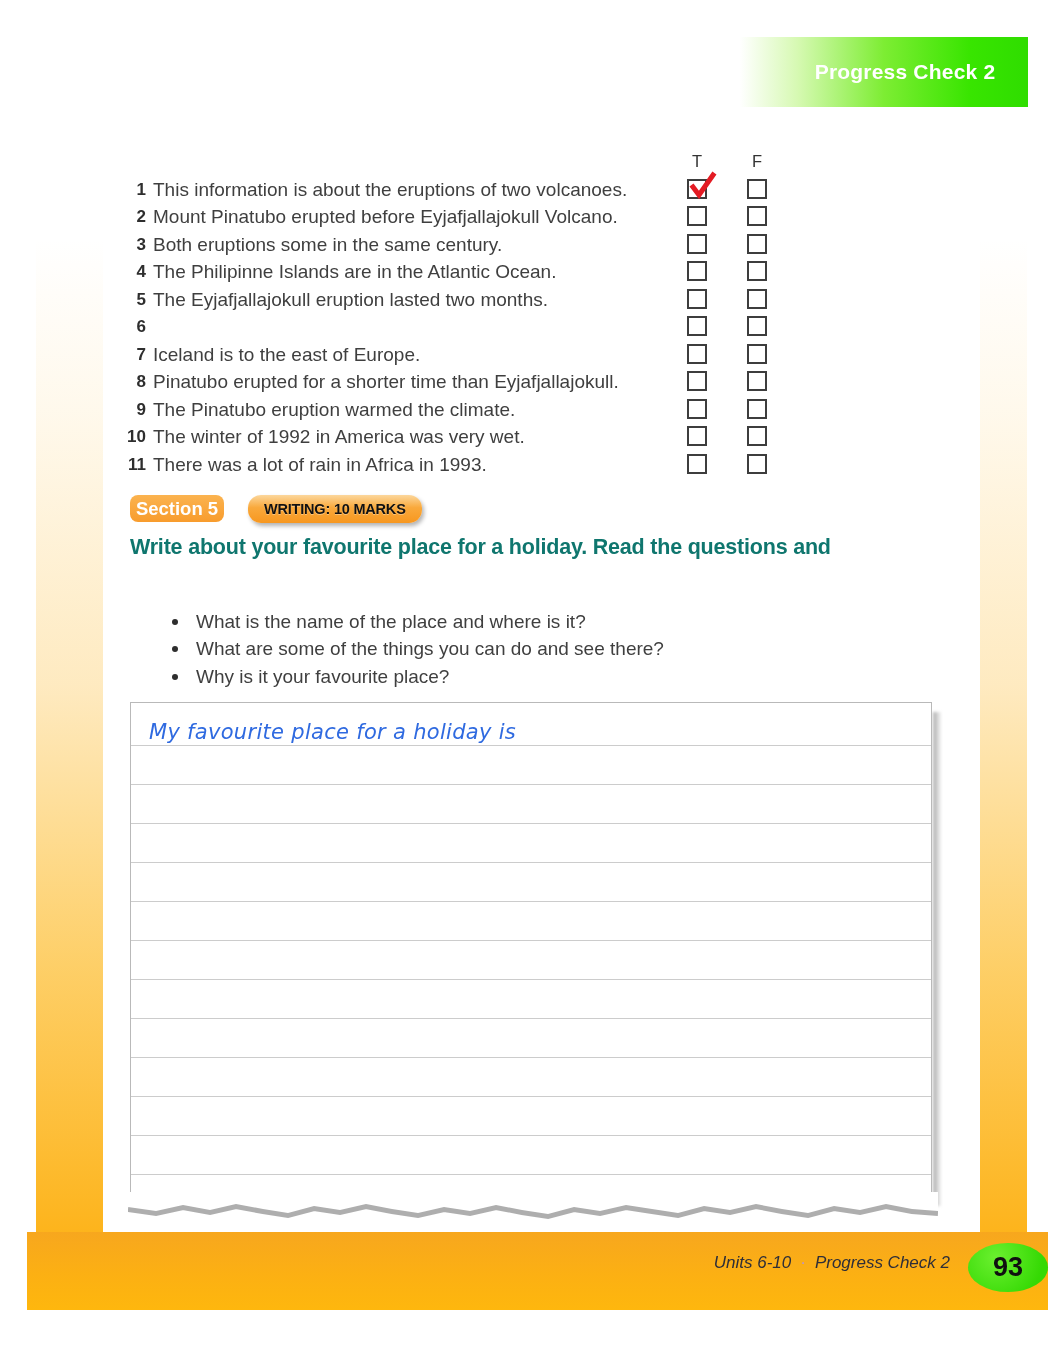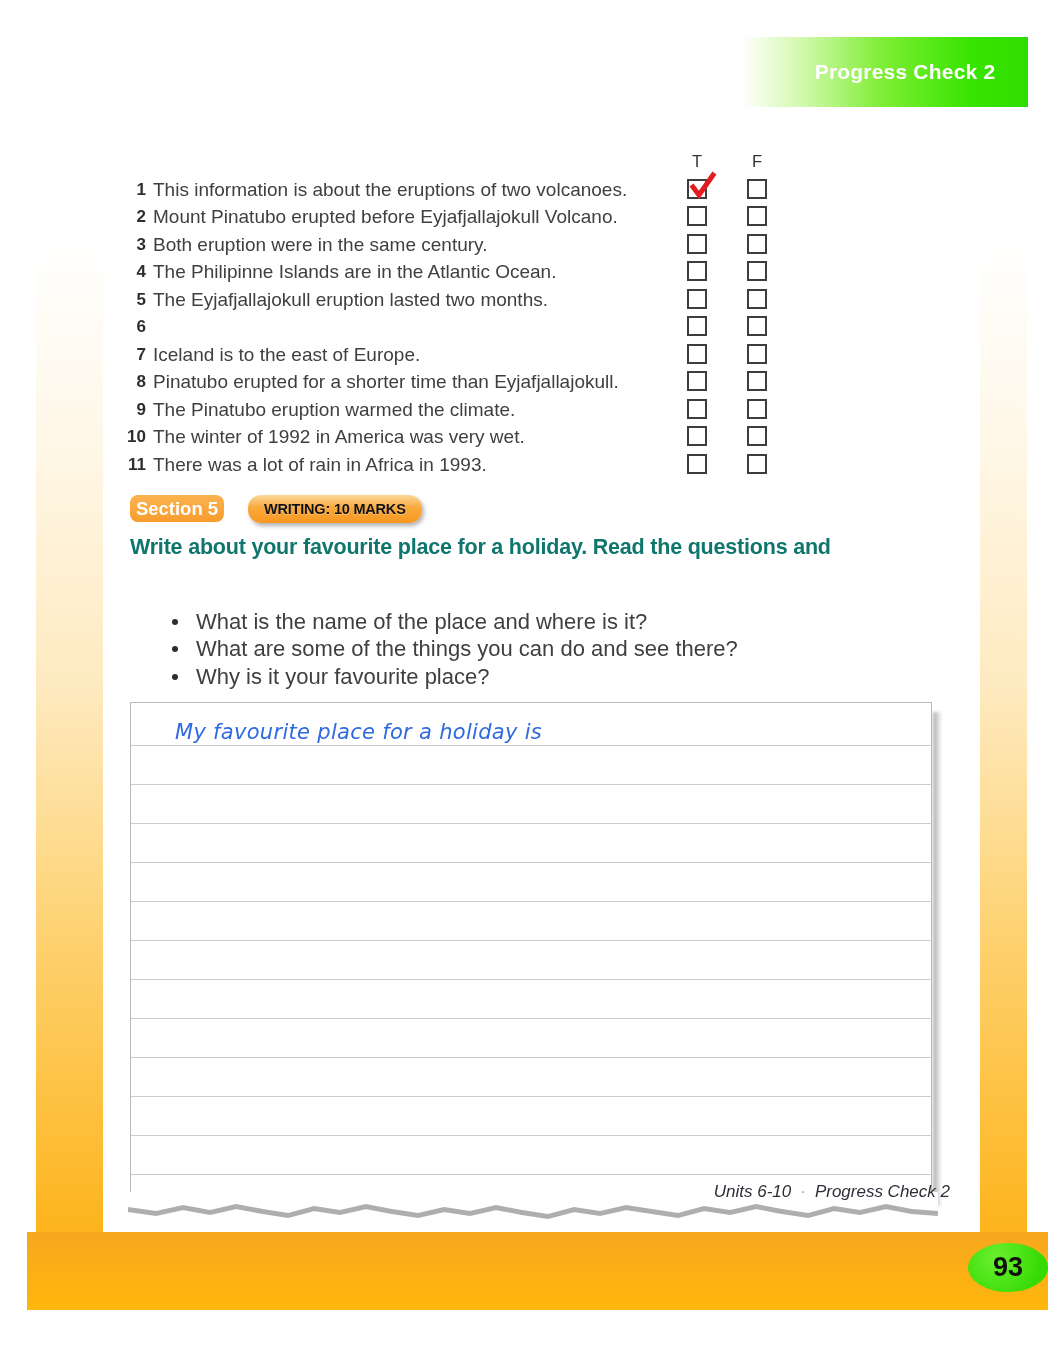--- a/index.html
+++ b/index.html
@@ -55,38 +55,38 @@
     background:linear-gradient(180deg,#fcd79c 0%,#f9a93c 45%,#f7971f 100%);
     border-radius:13px; box-shadow:2px 3px 4px rgba(0,0,0,0.3);
     color:#111; font-weight:800; font-size:14.5px; letter-spacing:-0.2px;
     display:flex; align-items:center; justify-content:center;
     text-shadow:0 1px 0 rgba(255,255,255,0.35);
   }
   .instructions { position:absolute; left:130px; top:531px; width:820px;
     font-weight:bold; font-size:21.5px; color:#0f766e; letter-spacing:-0.2px; }
   .instr-line { line-height:33.5px; }
   .bullets { position:absolute; left:168px; top:608px; width:600px; list-style:none; }
-  .bullets li { position:relative; padding-left:28px; font-size:22px; color:#3f3f3f;
+  .bullets li { position:relative; padding-left:28px; font-size:19px; color:#3f3f3f;
     line-height:27.4px; }
   .dot { position:absolute; left:4px; top:11px; width:6px; height:6px;
     border-radius:50%; background:#2e2e2e; }
 
   
   .wbox-shadow-r { position:absolute; left:933px; top:712px; width:8px; height:494px;
     background:linear-gradient(90deg, rgba(90,90,90,0.50), rgba(160,160,160,0.12));
     filter:blur(1.5px); }
   .writing-box { position:absolute; left:130px; top:702px; width:802px; height:505px;
     background:#ffffff; border:1px solid #b9b9b9; border-bottom:none; }
   .wline { position:absolute; left:0; width:100%; height:1px; background:#cccccc; }
   .handwriting { position:absolute; left:18px; top:17px; font-size:21px; color:#2f6ae0;
-    font-family:"DejaVu Sans", sans-serif; font-style:italic; letter-spacing:0.3px;margin-left:26px; }
+    font-family:"DejaVu Sans", sans-serif; font-style:italic; letter-spacing:0.3px; }
   .torn { position:absolute; left:128px; top:1192px; }
 
   
-  .footer-text { position:absolute; right:112px; top:1182px; font-size:17px;
+  .footer-text { position:absolute; right:112px; top:1253px; font-size:17px;
     font-style:italic; color:#2e2e38; }
   .footer-text .sep { color:#bd93c8; margin:0 9px; font-style:normal; }
   .page-num-oval { position:absolute; left:968px; top:1243px; width:80px; height:49px;
     border-radius:50%; background:radial-gradient(circle at 35% 30%, #6bf02f, #35d904 75%);
     display:flex; align-items:center; justify-content:center; 
     color:#101010; font-weight:bold; font-size:27px; }
 </style>
 </head>
 <body>
 
@@ -115,21 +115,21 @@
     <span class="cb f"></span>
   </div>
   <div class="tf-row" style="top:203px">
     <span class="num">2</span>
     <span class="txt">Mount Pinatubo erupted before Eyjafjallajokull Volcano.</span>
     <span class="cb t"></span>
     <span class="cb f"></span>
   </div>
   <div class="tf-row" style="top:231px">
     <span class="num">3</span>
-    <span class="txt">Both eruption were in the same century.</span>
+    <span class="txt">Both eruptions some in the same century.</span>
     <span class="cb t"></span>
     <span class="cb f"></span>
   </div>
   <div class="tf-row" style="top:258px">
     <span class="num">4</span>
     <span class="txt">The Philipinne Islands are in the Atlantic Ocean.</span>
     <span class="cb t"></span>
     <span class="cb f"></span>
   </div>
   <div class="tf-row" style="top:286px">

